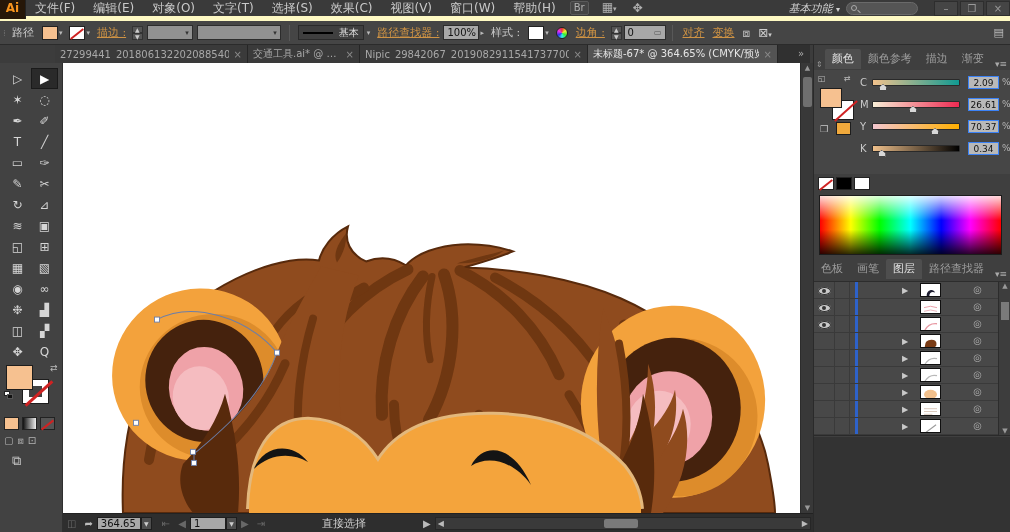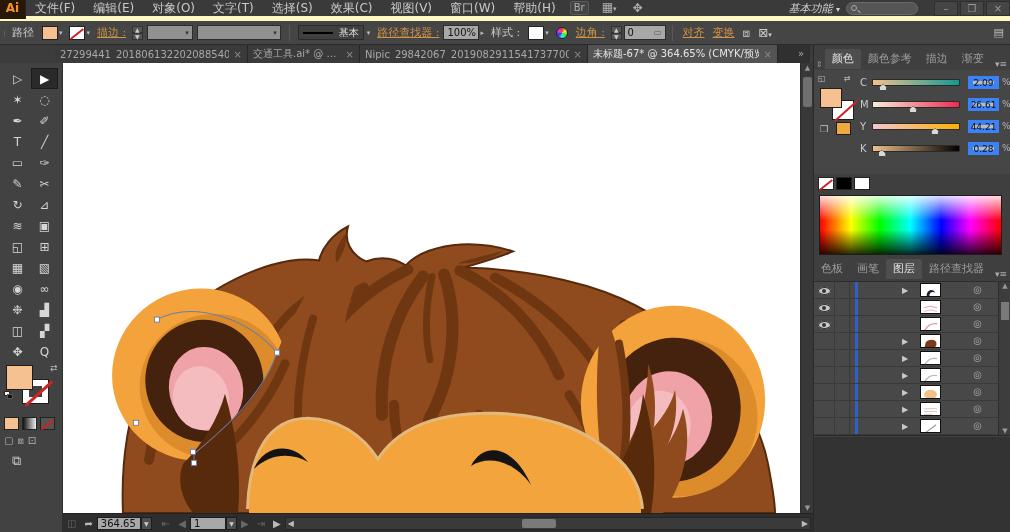--- a/index.html
+++ b/index.html
@@ -121,21 +121,21 @@
   #cstroke::after{content:"";position:absolute;left:-2px;top:50%;width:30px;height:2px;background:#cf2222;transform:rotate(-42deg);}
   #cswap{position:absolute;left:26px;top:-2px;color:#bbb;font-size:8px;}
   #cmini{position:absolute;left:0;top:-2px;color:#bbb;font-size:8px;}
   #ccube{position:absolute;left:2px;top:48px;color:#c9c9c9;font-size:9px;}
   #cwebsw{position:absolute;left:18px;top:46px;width:15px;height:13px;background:#f0a93c;border:1px solid #1d1d1d;}
   .sliderrow{position:absolute;left:46px;width:148px;height:14px;}
   .ch{position:absolute;left:0;top:1px;color:#c9c9c9;font-size:10px;}
   .track{position:absolute;left:12px;top:3px;width:88px;height:7px;border:1px solid #2a2a2a;border-radius:1px;}
   .thumb{position:absolute;top:8px;width:8px;height:7px;background:#d8d8d8;border:1px solid #444;
     clip-path:polygon(50% 0,100% 55%,100% 100%,0 100%,0 55%);margin-left:-4px;}
-  .slval{position:absolute;left:108px;top:0;width:31px;height:13px;background:#b9b9b9;border:5px solid #3b82f6;
+  .slval{position:absolute;left:108px;top:0;width:31px;height:13px;background:#b9b9b9;border:1px solid #3b82f6;
     color:#111;font-size:9px;display:flex;align-items:center;justify-content:center;}
   .slpct{position:absolute;left:142px;top:1px;color:#b5b5b5;font-size:9px;}
   #miniswrow{position:absolute;left:4px;top:132px;display:flex;gap:2px;}
   .minisw{width:16px;height:13px;border:1px solid #222;}
   #spectrum{position:absolute;left:5px;top:150px;width:183px;height:60px;border:1px solid #1c1c1c;
     background:linear-gradient(to bottom,rgba(255,255,255,.85),rgba(255,255,255,0) 42%,rgba(0,0,0,0) 58%,rgba(0,0,0,.82)),
     linear-gradient(to right,#f00,#ff0 17%,#0f0 33%,#0ff 50%,#00f 67%,#f0f 83%,#f00);}
   #dock2tabs{top:216px;}
   #layers{position:absolute;left:0;top:236px;width:197px;height:155px;background:#454545;border-top:1px solid #2d2d2d;border-bottom:1px solid #2a2a2a;}
   .lrow{position:relative;width:184px;height:17px;border-bottom:1px solid #3a3a3a;background:#484848;}
@@ -384,20 +384,21 @@
   <span class="st-icon dim">◫</span>
   <span class="st-icon">➦</span>
   <span class="st-box" style="width:44px">364.65</span>
   <span class="st-dd">▼</span>
   <span class="st-icon dim" style="margin-left:10px">⇤</span>
   <span class="st-icon dim">◀</span>
   <span class="st-box" style="width:36px">1</span>
   <span class="st-dd">▼</span>
   <span class="st-icon dim">▶</span>
   <span class="st-icon dim">⇥</span>
+  <span id="toolname">直接选择</span>
   <span class="st-icon">▶</span>
   <div id="hscroll">
     <span class="hs-arr" style="left:2px">◀</span>
     <div id="hthumb"></div>
     <span class="hs-arr" style="right:2px">▶</span>
   </div>
 </div>
 
 <div id="rightdock">
   <div class="ptabs" style="top:6px" id="color-tabs">
@@ -429,28 +430,28 @@
           <span class="ch">M</span>
           <span class="track" style="background: linear-gradient(to right, rgb(248, 238, 214), rgb(238, 42, 82));"></span>
           <span class="thumb" style="left: 35.76%;"></span>
           <span class="slval">26.61</span>
           <span class="slpct">%</span>
         </div>
         <div class="sliderrow" style="top: 50px;">
           <span class="ch">Y</span>
           <span class="track" style="background: linear-gradient(to right, rgb(242, 198, 207), rgb(255, 175, 0));"></span>
           <span class="thumb" style="left: 50.72%;"></span>
-          <span class="slval">44.21</span>
+          <span class="slval">70.37</span>
           <span class="slpct">%</span>
         </div>
         <div class="sliderrow" style="top: 72px;">
           <span class="ch">K</span>
           <span class="track" style="background: linear-gradient(to right, rgb(239, 192, 139), rgb(0, 0, 0));"></span>
           <span class="thumb" style="left: 14.64%;"></span>
-          <span class="slval">0.28</span>
+          <span class="slval">0.34</span>
           <span class="slpct">%</span>
         </div>
       </div>
   </div>
   <div id="miniswrow">
     <span class="minisw none-sl"></span>
     <span class="minisw" style="background:#000"></span>
     <span class="minisw" style="background:#fff"></span>
   </div>
   <div id="spectrum"></div>

